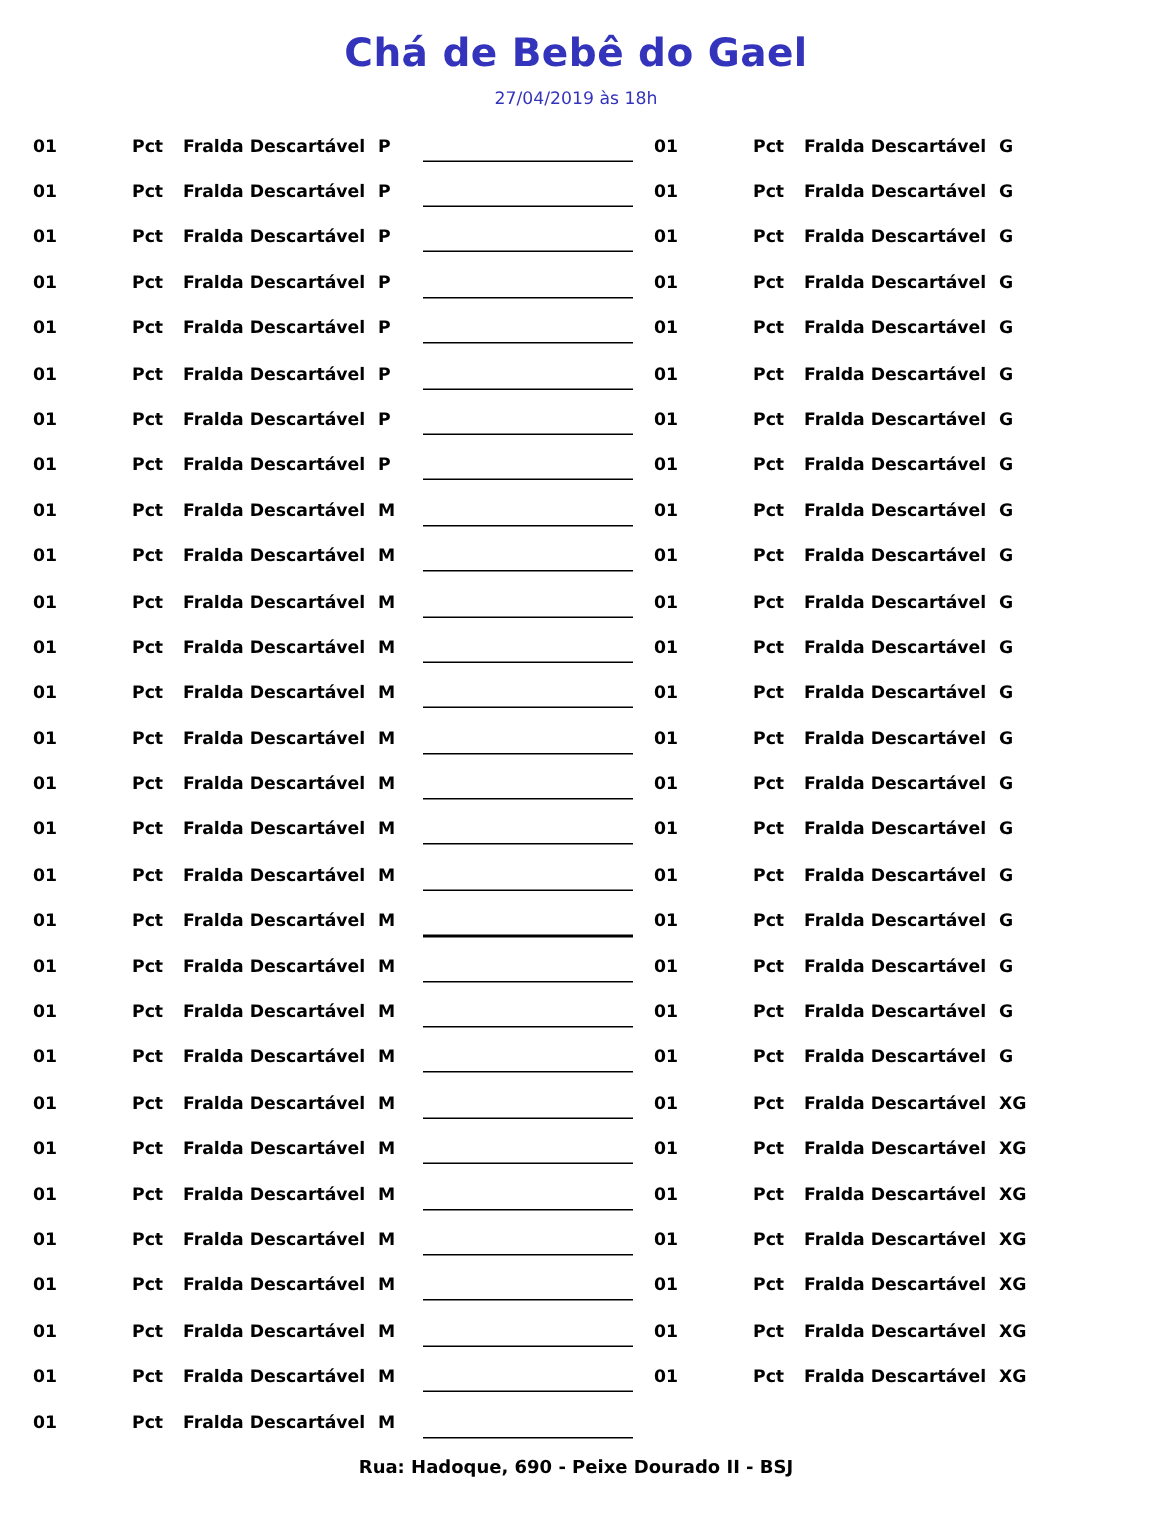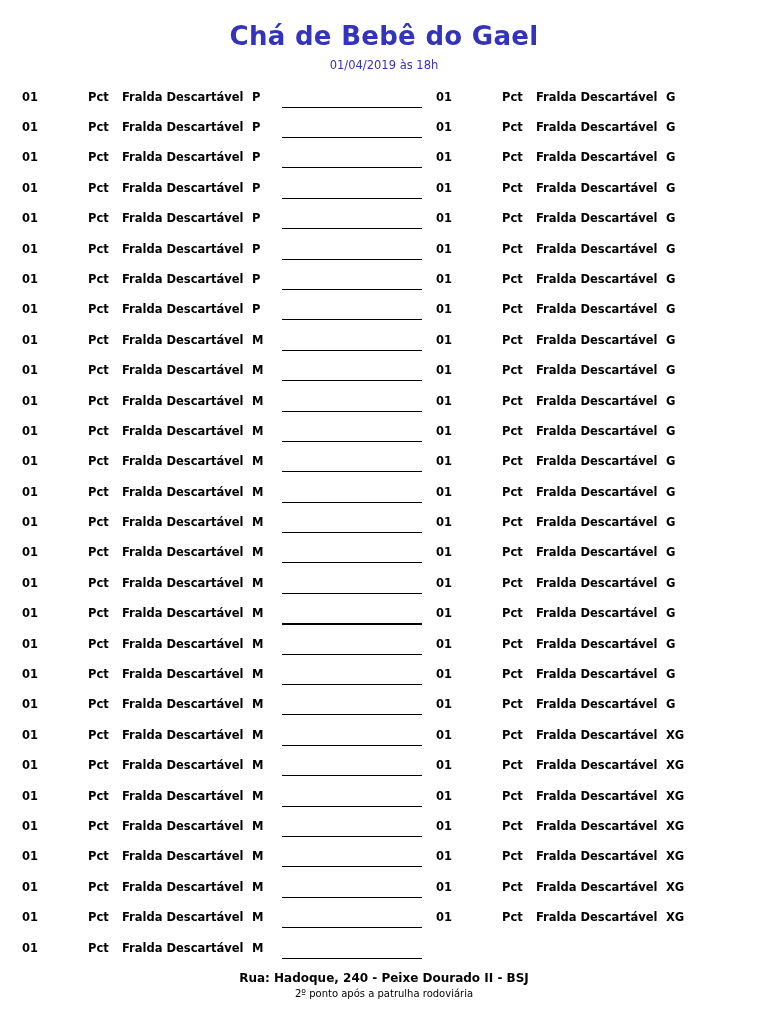--- a/index.html
+++ b/index.html
@@ -103,21 +103,21 @@
   .footer .note {
     font-size: 10px;
   }
 </style>
 </head>
 <body>
 
 <div class="page">
 
   <div class="title">Chá de Bebê do Gael</div>
-  <div class="subtitle">01/04/2019 às 18h</div>
+  <div class="subtitle">27/04/2019 às 18h</div>
 
   <div class="columns">
     <div class="col col-left" id="col-left">
         <div class="row">
           <span class="qty">01</span>
           <span class="unit">Pct</span>
           <span class="item">Fralda Descartável</span>
           <span class="size">P</span>
           <span class="line"></span>
         </div>
@@ -484,17 +484,16 @@
         <div class="row">
           <span class="qty">01</span>
           <span class="unit">Pct</span>
           <span class="item">Fralda Descartável</span>
           <span class="size">XG</span>
         </div>
       </div>
   </div>
 
   <div class="footer">
-    <div class="addr">Rua: Hadoque, 240 - Peixe Dourado II - BSJ</div>
-    <div class="note">2º ponto após a patrulha rodoviária</div>
+    <div class="addr">Rua: Hadoque, 690 - Peixe Dourado II - BSJ</div>
   </div>
 
 </div>
 
 </body></html>

